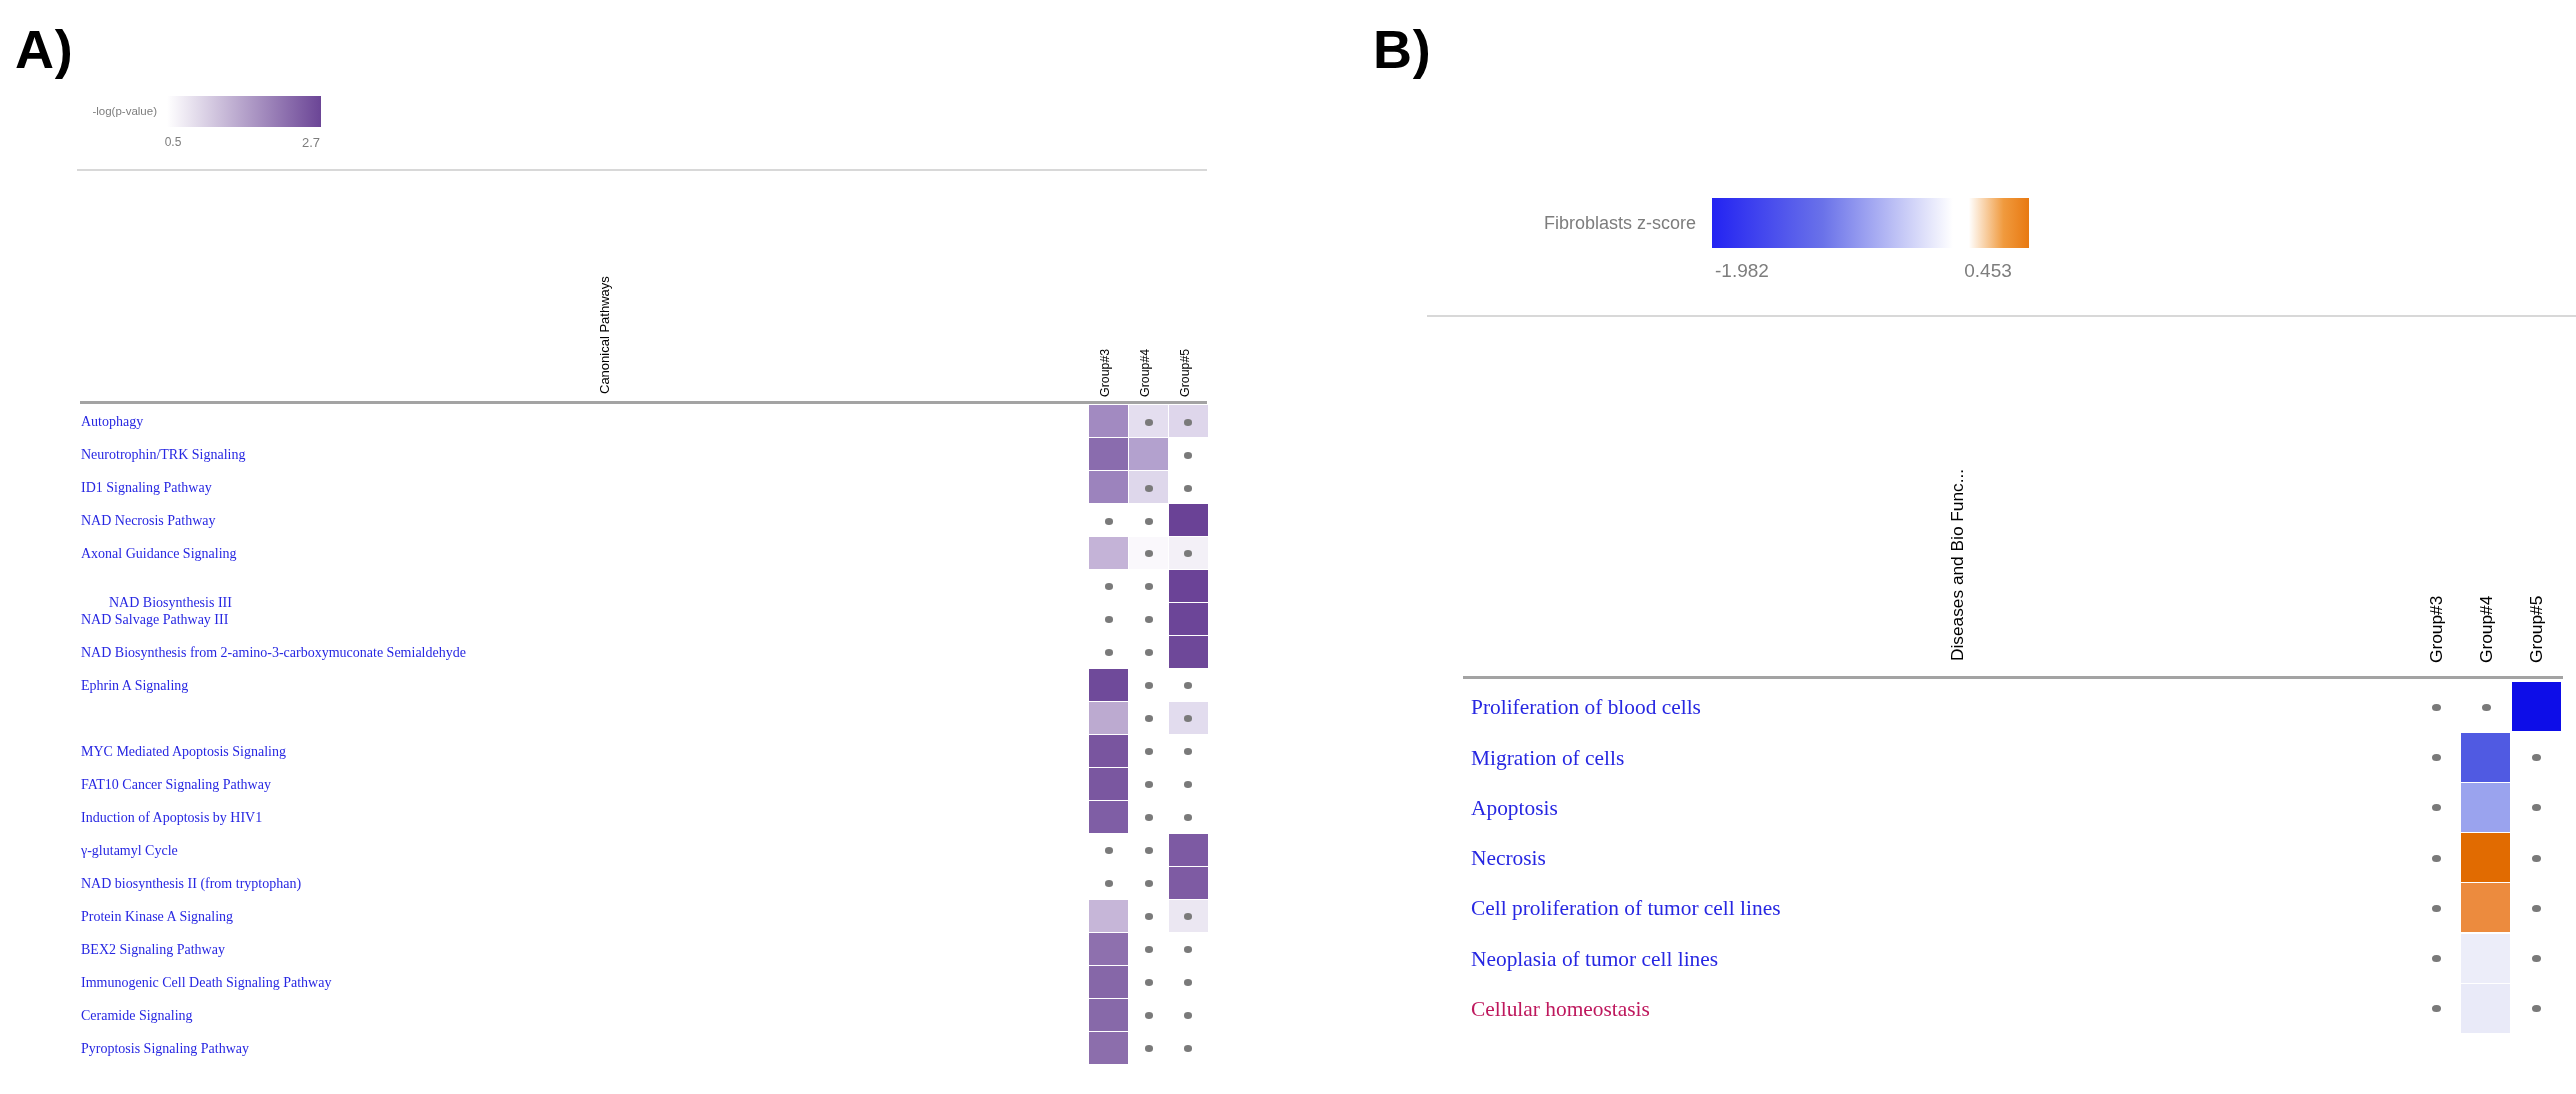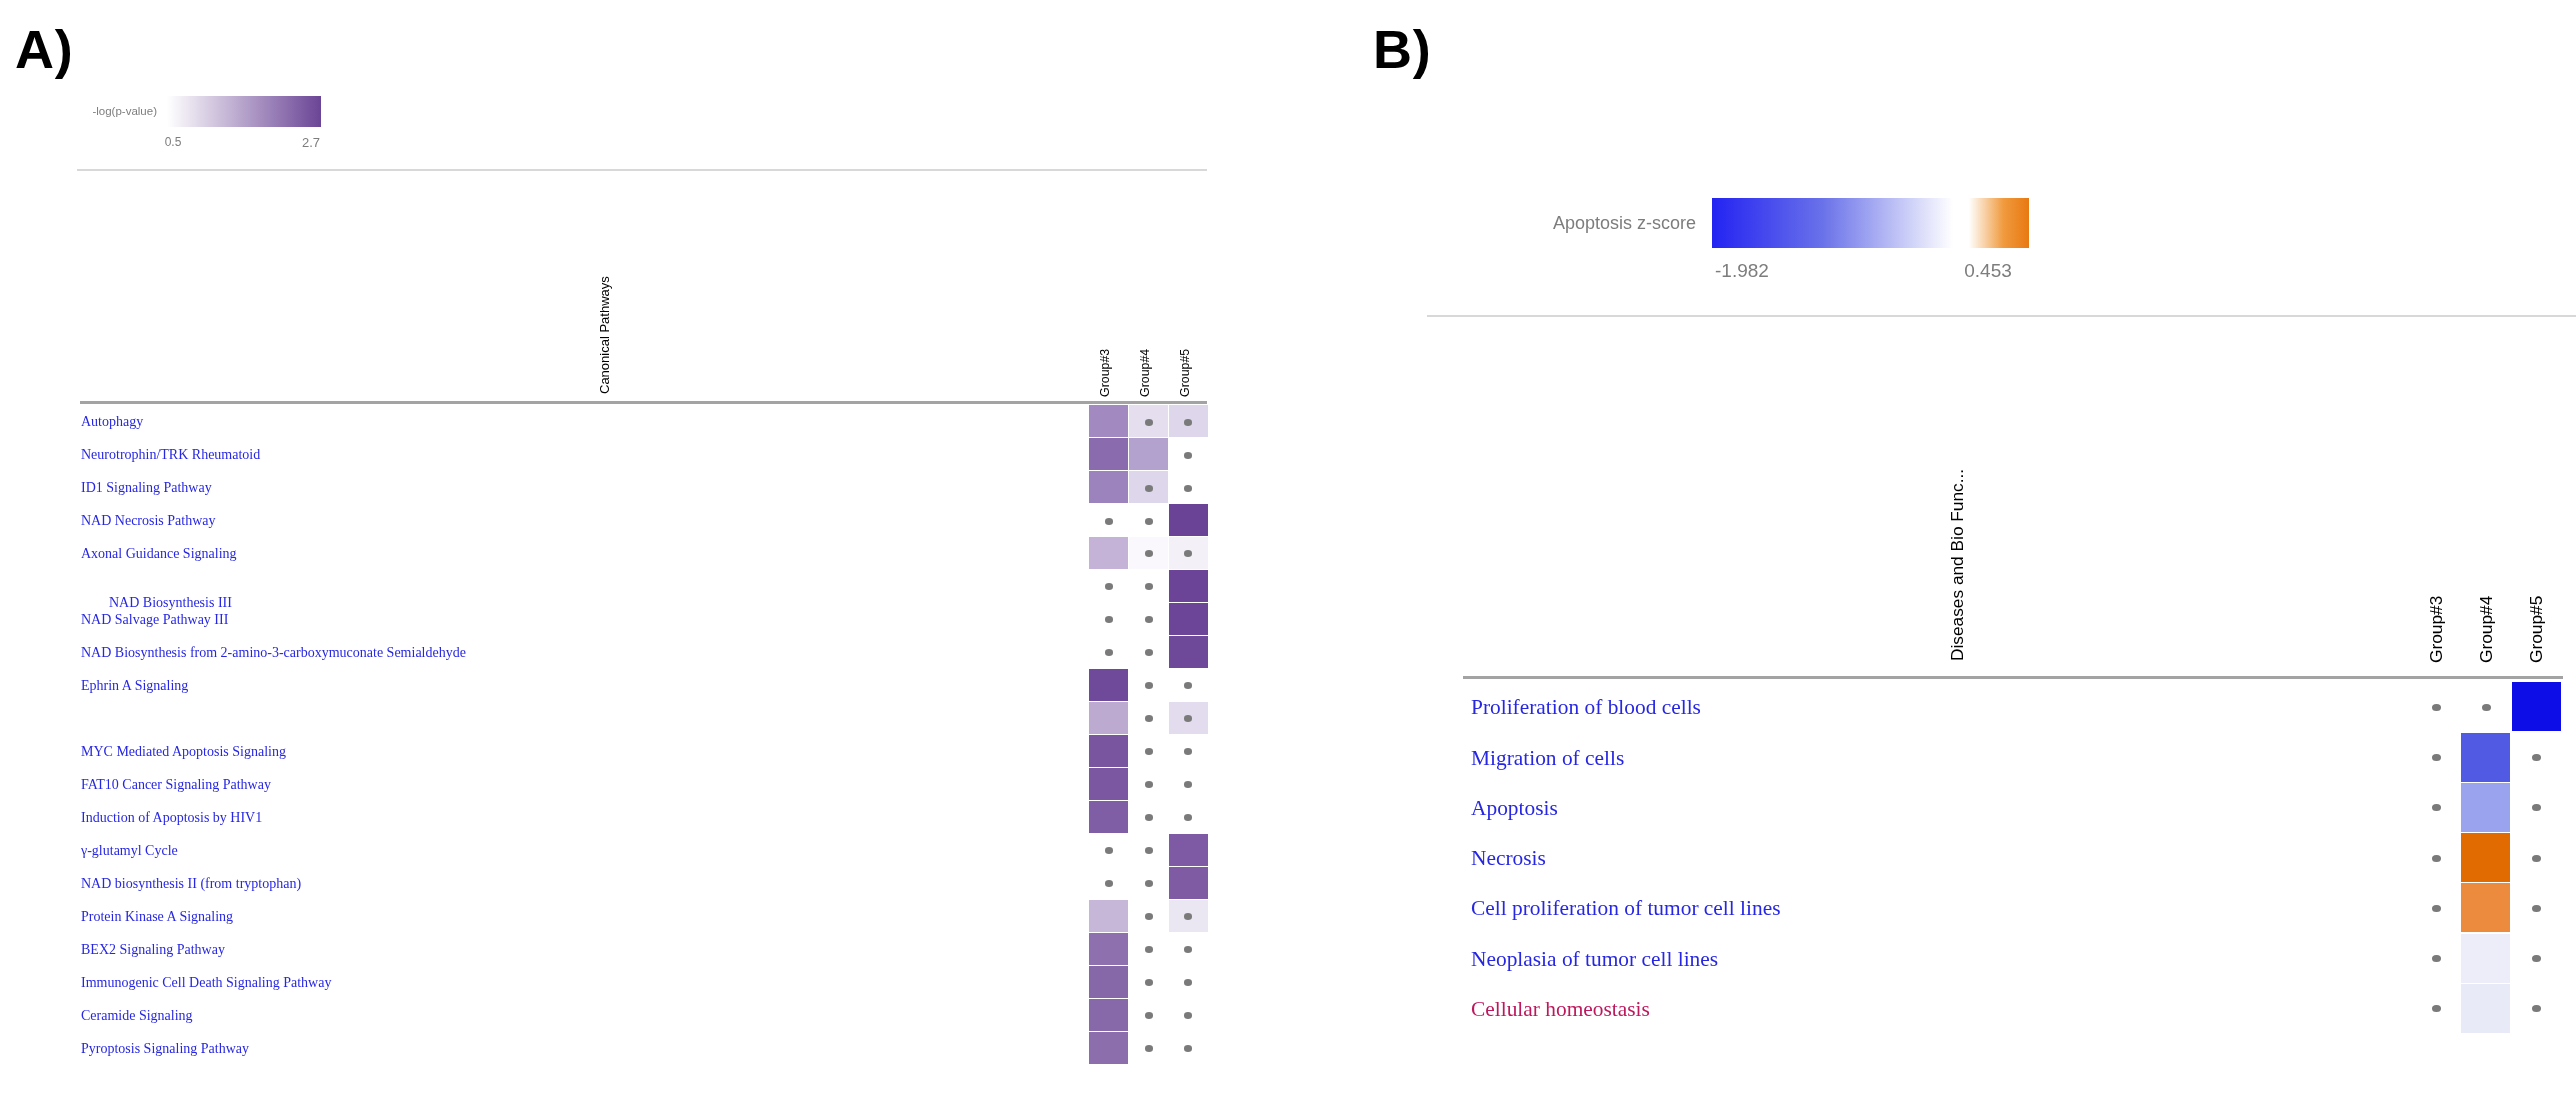--- a/index.html
+++ b/index.html
@@ -44,21 +44,21 @@
 
     <div class="hline" style="left:80px;top:401px;width:1127px;height:2.5px;background:#a3a3a3;"></div>
 
     <div id="rows-a" class="rows-layer">
         <div class="row-label" style="left: 81px; top: 405px; height: 33px; line-height: 33px; font-size: 14px; color: rgb(39, 39, 226);">Autophagy</div>
         <div class="cell" style="left: 1089px; top: 405px; width: 39px; height: 32px; background: rgb(162, 138, 193);"></div>
         <div class="cell" style="left: 1129px; top: 405px; width: 39px; height: 32px; background: rgb(228, 222, 239);"></div>
         <div class="dot" style="left: 1145px; top: 419px; width: 8.2px; height: 6.6px; background: rgb(122, 122, 122);"></div>
         <div class="cell" style="left: 1169px; top: 405px; width: 39px; height: 32px; background: rgb(222, 214, 235);"></div>
         <div class="dot" style="left: 1184px; top: 419px; width: 8.2px; height: 6.6px; background: rgb(122, 122, 122);"></div>
-        <div class="row-label" style="left: 81px; top: 438px; height: 33px; line-height: 33px; font-size: 14px; color: rgb(39, 39, 226);">Neurotrophin/TRK Rheumatoid</div>
+        <div class="row-label" style="left: 81px; top: 438px; height: 33px; line-height: 33px; font-size: 14px; color: rgb(39, 39, 226);">Neurotrophin/TRK Signaling</div>
         <div class="cell" style="left: 1089px; top: 438px; width: 39px; height: 32px; background: rgb(138, 108, 174);"></div>
         <div class="cell" style="left: 1129px; top: 438px; width: 39px; height: 32px; background: rgb(179, 161, 206);"></div>
         <div class="dot" style="left: 1184px; top: 452px; width: 8.2px; height: 6.6px; background: rgb(122, 122, 122);"></div>
         <div class="row-label" style="left: 81px; top: 471px; height: 33px; line-height: 33px; font-size: 14px; color: rgb(39, 39, 226);">ID1 Signaling Pathway</div>
         <div class="cell" style="left: 1089px; top: 471px; width: 39px; height: 32px; background: rgb(156, 131, 189);"></div>
         <div class="cell" style="left: 1129px; top: 471px; width: 39px; height: 32px; background: rgb(222, 215, 235);"></div>
         <div class="dot" style="left: 1145px; top: 485px; width: 8.2px; height: 6.6px; background: rgb(122, 122, 122);"></div>
         <div class="dot" style="left: 1184px; top: 485px; width: 8.2px; height: 6.6px; background: rgb(122, 122, 122);"></div>
         <div class="row-label" style="left: 81px; top: 504px; height: 33px; line-height: 33px; font-size: 14px; color: rgb(39, 39, 226);">NAD Necrosis Pathway</div>
         <div class="dot" style="left: 1105px; top: 518px; width: 8.2px; height: 6.6px; background: rgb(122, 122, 122);"></div>
@@ -131,21 +131,21 @@
         <div class="cell" style="left: 1089px; top: 1032px; width: 39px; height: 32px; background: rgb(140, 110, 172);"></div>
         <div class="dot" style="left: 1145px; top: 1045px; width: 8.2px; height: 6.6px; background: rgb(122, 122, 122);"></div>
         <div class="dot" style="left: 1184px; top: 1045px; width: 8.2px; height: 6.6px; background: rgb(122, 122, 122);"></div>
       </div>
   </section>
 
   <section>
     <div class="panel-label" style="left:1373px;top:18px;">B)</div>
 
     <div>
-      <span class="legend-title" style="right:880px;top:213px;font-size:18px;">Apoptosis z-score</span>
+      <span class="legend-title" style="right:880px;top:213px;font-size:18px;">Fibroblasts z-score</span>
       <div id="legend-bar-b" class="legend-bar" style="left: 1712px; top: 198px; width: 317px; height: 50px; background: linear-gradient(90deg, rgb(35, 35, 242) 0%, rgb(106, 114, 233) 35%, rgb(255, 255, 255) 76%, rgb(255, 255, 255) 81%, rgb(240, 154, 62) 92%, rgb(232, 121, 17) 100%);"></div>
       <span class="legend-tick" style="left:1715px;top:260px;font-size:19px;">-1.982</span>
       <span class="legend-tick" style="left:1947px;top:260px;width:82px;text-align:center;font-size:19px;">0.453</span>
     </div>
 
     <div class="hline" style="left:1427px;top:315px;width:1149px;height:1.6px;background:#d8d8d8;"></div>
 
     <div class="vtext" style="left:1947px;top:320px;height:341px;font-size:17.3px;">Diseases and Bio Func...</div>
 
     <div id="cols-b" class="cols-layer">

